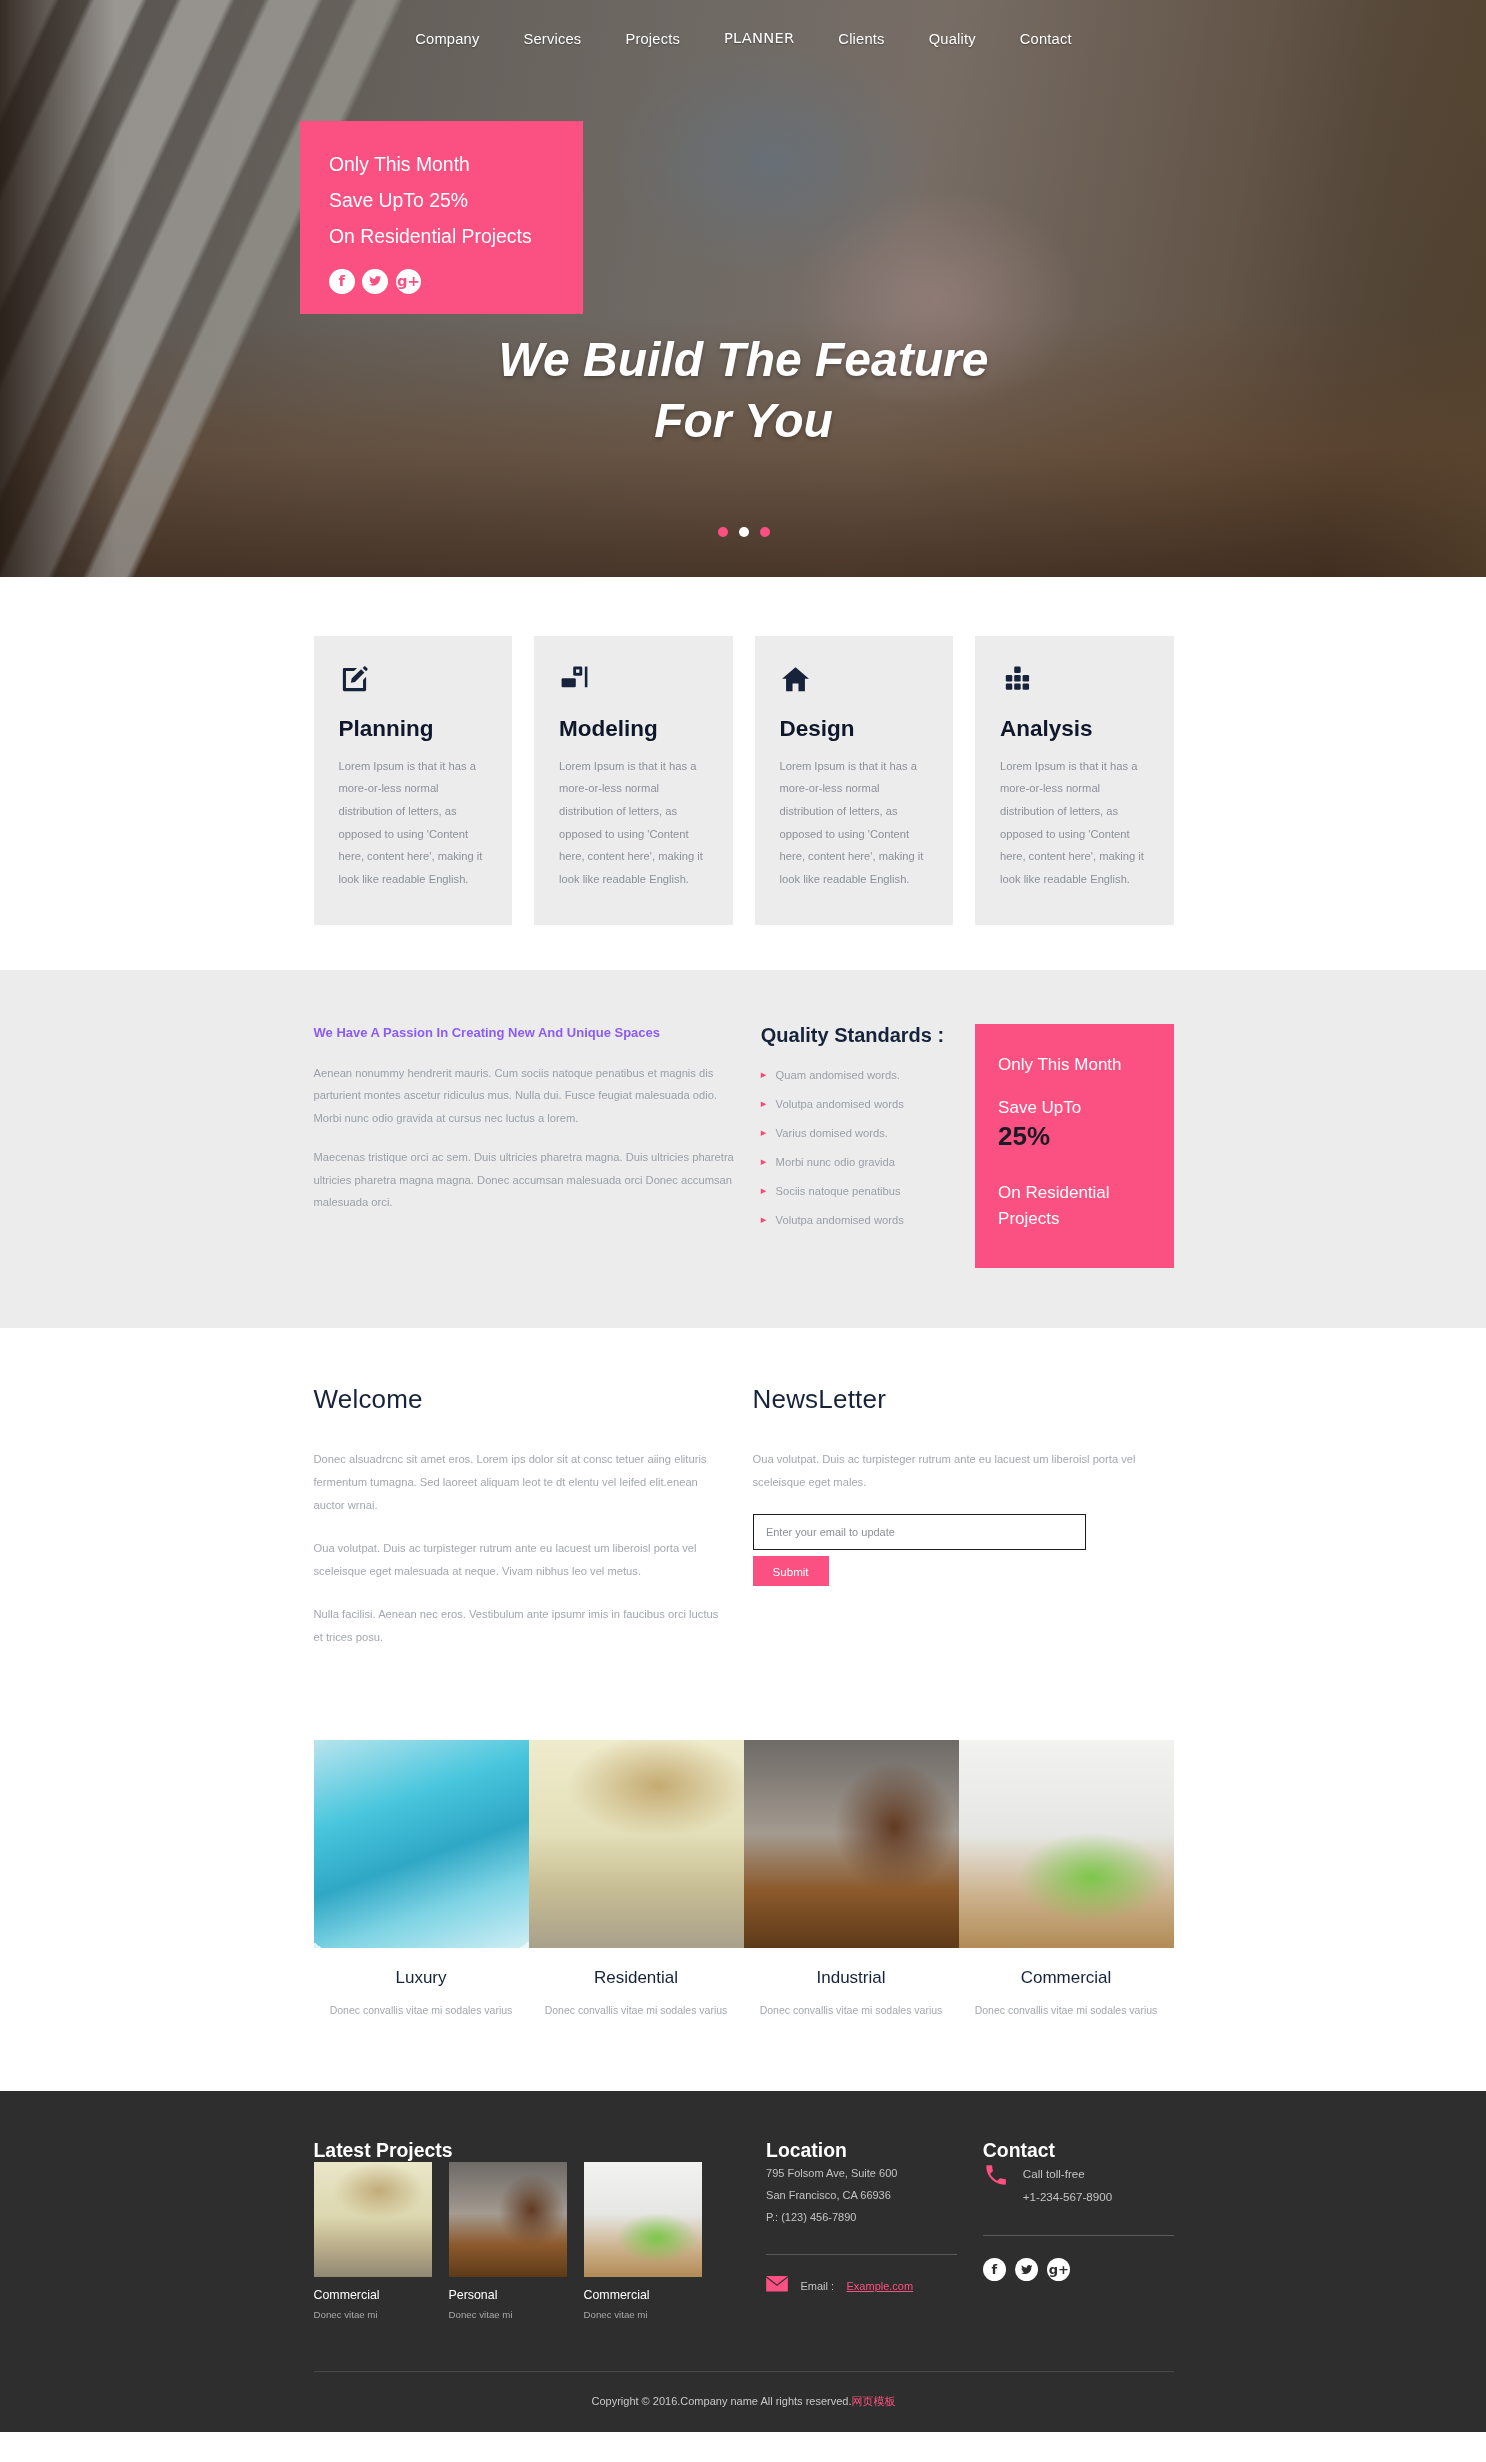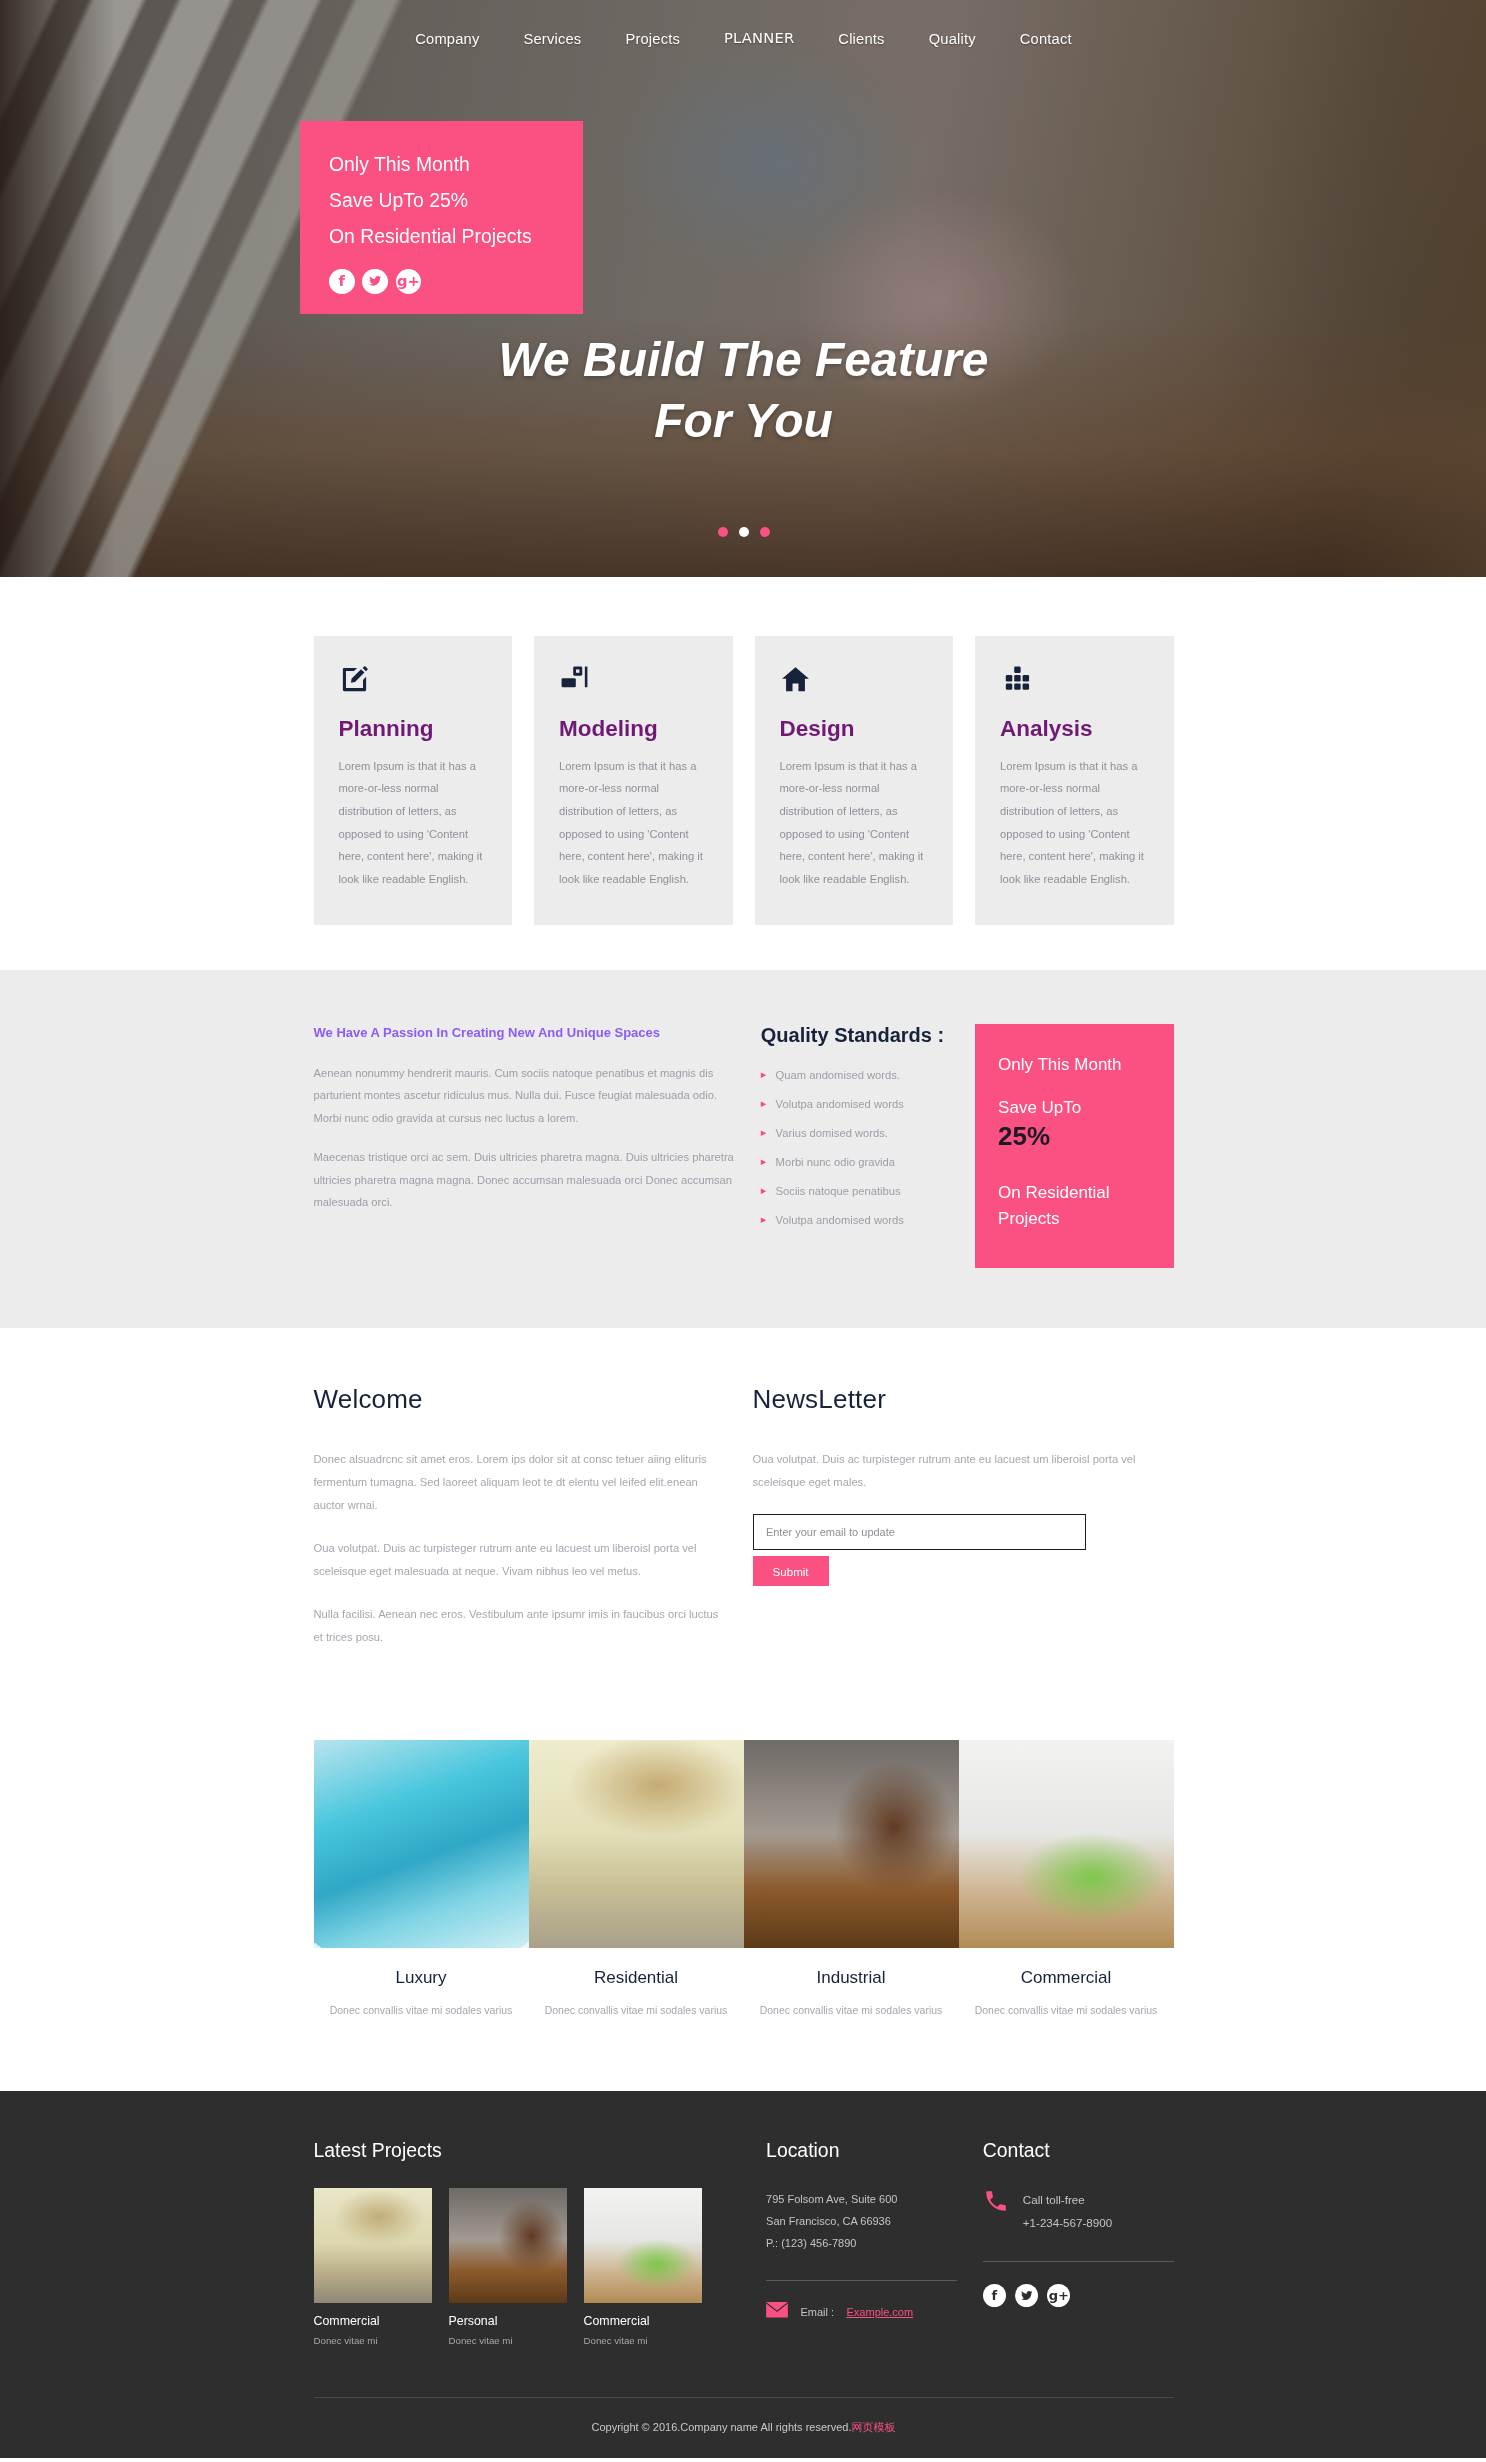--- a/index.html
+++ b/index.html
@@ -86,21 +86,21 @@
   .dot.on { background: #ffffff; }
 
   
   .services { padding: 59px 0 45px; background: #fff; }
   .cards { display: flex; gap: 22px; }
   .card {
     flex: 1; background: #ececec; padding: 28px 25px 34px;
     min-height: 279px;
   }
   .card-icon { color: #16233b; height: 40px; margin-bottom: 12.4px; }
-  .card-title { color: #701a75; font-size: 22.5px; font-weight: bold; margin-bottom: 12.4px; }
+  .card-title { color: #0f172a; font-size: 22.5px; font-weight: bold; margin-bottom: 12.4px; }
   .card-text { color: #8c9099; font-size: 11.2px; line-height: 2.02; }
 
   
   .band { background: #ececec; padding: 54px 0 60px; }
   .band-inner { display: flex; gap: 26px; align-items: flex-start; }
   .band-left { width: 434px; }
   .band-h { color: #8b5cf6; font-size: 13px; font-weight: bold; line-height: 1.42; margin-bottom: 20px; }
   .band-p { color: #9aa0a8; font-size: 11.2px; line-height: 2.0; margin-bottom: 17px; }
   .band-mid { width: 194px; }
   .band-mid h3 { color: #16233b; font-size: 20px; font-weight: bold; margin-bottom: 22px; }
@@ -160,21 +160,21 @@
   .ph5 { background:
       radial-gradient(ellipse 55% 35% at 55% 25%, rgba(185,160,105,.8), rgba(185,160,105,0) 70%),
       linear-gradient(180deg,#e9e6c8 0%, #dcd7ae 48%, #bdb08c 72%, #8f8873 100%); }
 
   
   .footer { background: #2e2e2e; padding: 48px 0 0; }
   .f-inner { display: flex; gap: 26px; }
   .f-col-a { width: 434px; }
   .f-col-b { width: 194px; }
   .f-col-c { width: 194px; }
-  .f-h { color: #fff; font-size: 19.4px; font-weight: 400; margin-bottom: 26px; }
+  .f-h { color: #fff; font-size: 19.4px; font-weight: 700; }
   .lp-row { display: flex; gap: 17px; }
   .lp-item { width: 118px; }
   .lp-img { width: 118px; height: 115px; }
   .lp-title { color: #fff; font-size: 12.4px; margin-top: 11px; }
   .lp-sub { color: #a8a8a8; font-size: 9.7px; margin-top: 7.7px; }
   .f-line { color: #c4c4c4; font-size: 11px; line-height: 2.0; }
   .f-rule { height: 0.8px; background: #5a5a5a; margin: 26px 0 22px; }
   .f-contact-row { display: flex; align-items: flex-start; gap: 14px; }
   .f-ctext { color: #c4c4c4; font-size: 11.6px; line-height: 2.05; }
   .mail-row { display: flex; align-items: center; gap: 12.4px; }

